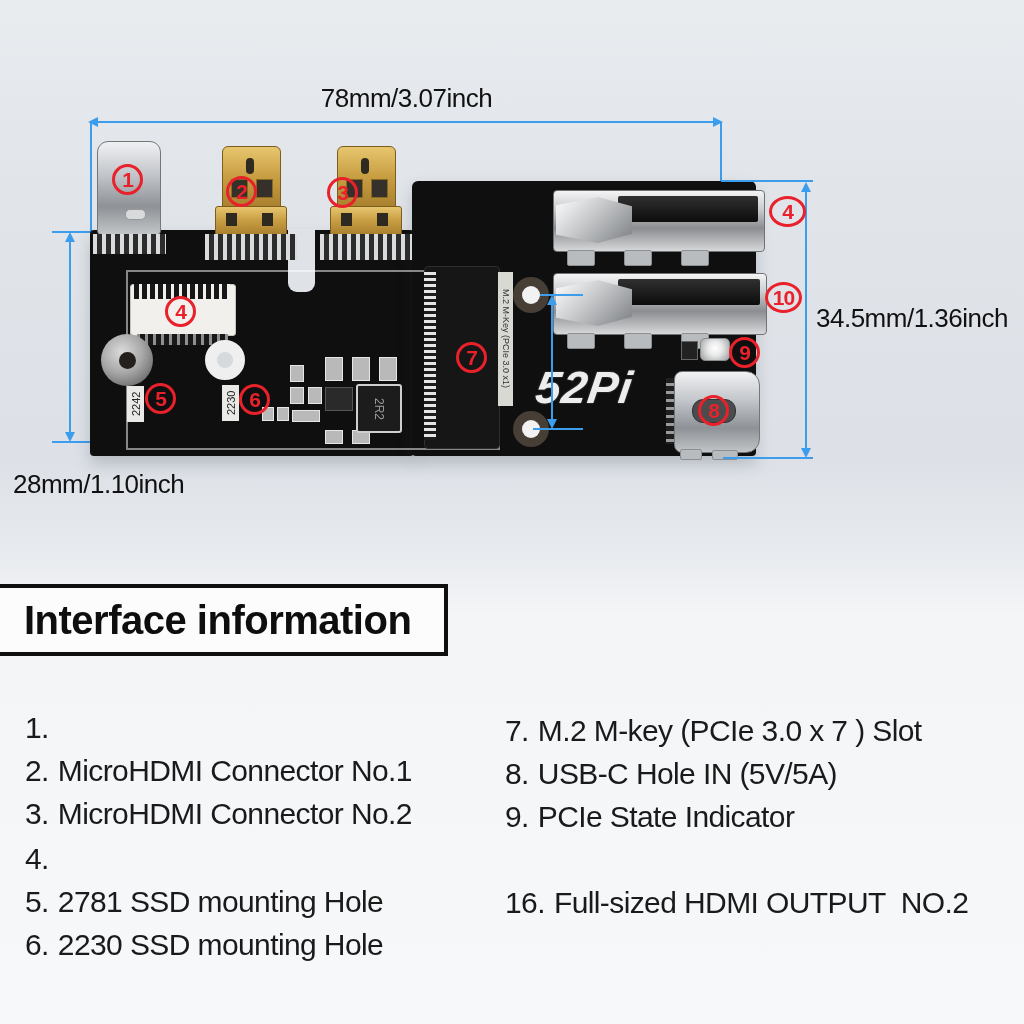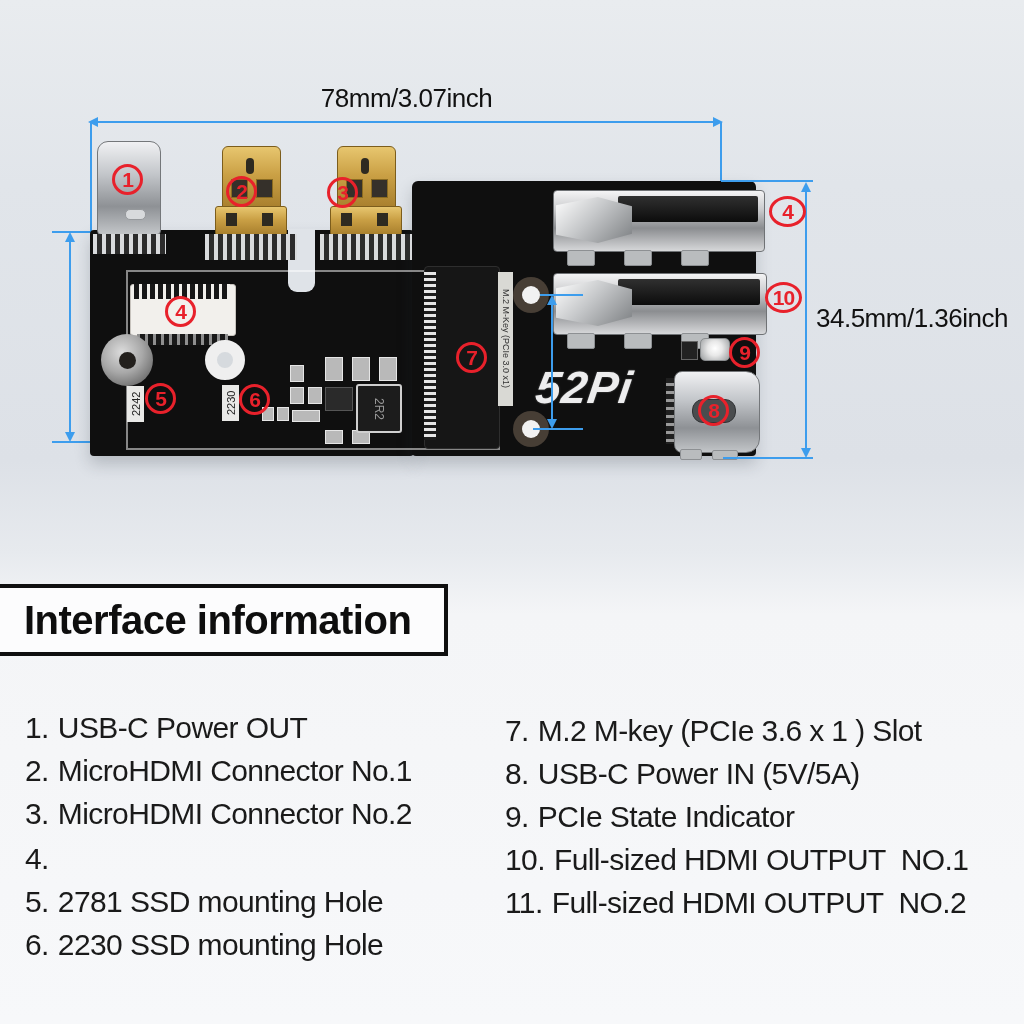--- a/index.html
+++ b/index.html
@@ -74,20 +74,21 @@
   <div class="arr l" style="left:88px;top:117px;"></div>
   <div class="arr r" style="left:713px;top:117px;"></div>
   <div class="dline" style="left:90px;top:122px;width:2px;height:110px;"></div>
   <div class="dline" style="left:720px;top:122px;width:2px;height:60px;"></div>
 
   <div class="dline" style="left:52px;top:231px;width:41px;height:2px;"></div>
   <div class="dline" style="left:52px;top:441px;width:49px;height:2px;"></div>
   <div class="dline" style="left:69px;top:236px;width:2px;height:202px;"></div>
   <div class="arr u" style="left:65px;top:232px;"></div>
   <div class="arr d" style="left:65px;top:432px;"></div>
+  <div class="dimlabel" style="left:13px;top:469px;">28mm/1.10inch</div>
 
   <div class="pcb" style="left:90px;top:230px;width:324px;height:226px;"></div>
   <div class="pcb" style="left:412px;top:181px;width:344px;height:275px;border-radius:6px 6px 4px 4px;"></div>
   <div class="notch" style="left:288px;top:229px;width:27px;height:63px;"></div>
   <div class="silk" style="left:126px;top:270px;width:370px;height:176px;"></div>
 
   <div class="abs chrome" style="left:97px;top:141px;width:62px;height:92px;border-radius:11px 11px 4px 4px;"></div>
   <div class="abs" style="left:125px;top:209px;width:19px;height:9px;background:#d8dadc;border:1px solid #96999c;border-radius:5px;"></div>
   <div class="abs teeth-silver" style="left:93px;top:234px;width:73px;height:20px;"></div>
 
@@ -194,26 +195,25 @@
   <div class="callout" style="left:456px;top:342px;">7</div>
   <div class="callout" style="left:698px;top:395px;">8</div>
   <div class="callout" style="left:729px;top:337px;">9</div>
   <div class="callout wide" style="left:765px;top:282px;text-align:right;">10</div>
   <div class="callout wide" style="left:769px;top:196px;">4</div>
 
   <div class="titlebox">
     <span>Interface information</span>
   </div>
 
-  <div class="legend-row" style="left:25px;top:711px;"><span class="legend-num">1.</span><span>USB-C Power OUT</span></div>
+  <div class="legend-row" style="left:25px;top:711px;"><span class="legend-num">1.</span></div>
   <div class="legend-row" style="left:25px;top:754px;"><span class="legend-num">2.</span><span>MicroHDMI Connector No.1</span></div>
   <div class="legend-row" style="left:25px;top:797px;"><span class="legend-num">3.</span><span>MicroHDMI Connector No.2</span></div>
   <div class="legend-row" style="left:25px;top:842px;"><span class="legend-num">4.</span></div>
   <div class="legend-row" style="left:25px;top:885px;"><span class="legend-num">5.</span><span>2781 SSD mounting Hole</span></div>
   <div class="legend-row" style="left:25px;top:928px;"><span class="legend-num">6.</span><span>2230 SSD mounting Hole</span></div>
 
-  <div class="legend-row" style="left:505px;top:714px;"><span class="legend-num">7.</span><span>M.2 M-key (PCIe 3.6 x 1 ) Slot</span></div>
-  <div class="legend-row" style="left:505px;top:757px;"><span class="legend-num">8.</span><span>USB-C Power IN (5V/5A)</span></div>
+  <div class="legend-row" style="left:505px;top:714px;"><span class="legend-num">7.</span><span>M.2 M-key (PCIe 3.0 x 7 ) Slot</span></div>
+  <div class="legend-row" style="left:505px;top:757px;"><span class="legend-num">8.</span><span>USB-C Hole IN (5V/5A)</span></div>
   <div class="legend-row" style="left:505px;top:800px;"><span class="legend-num">9.</span><span>PCIe State Indicator</span></div>
-  <div class="legend-row" style="left:505px;top:843px;"><span class="legend-num">10.</span><span>Full-sized HDMI OUTPUT  NO.1</span></div>
-  <div class="legend-row" style="left:505px;top:886px;"><span class="legend-num">11.</span><span>Full-sized HDMI OUTPUT  NO.2</span></div>
+  <div class="legend-row" style="left:505px;top:886px;"><span class="legend-num">16.</span><span>Full-sized HDMI OUTPUT  NO.2</span></div>
 
 </div>
 
 </body></html>

